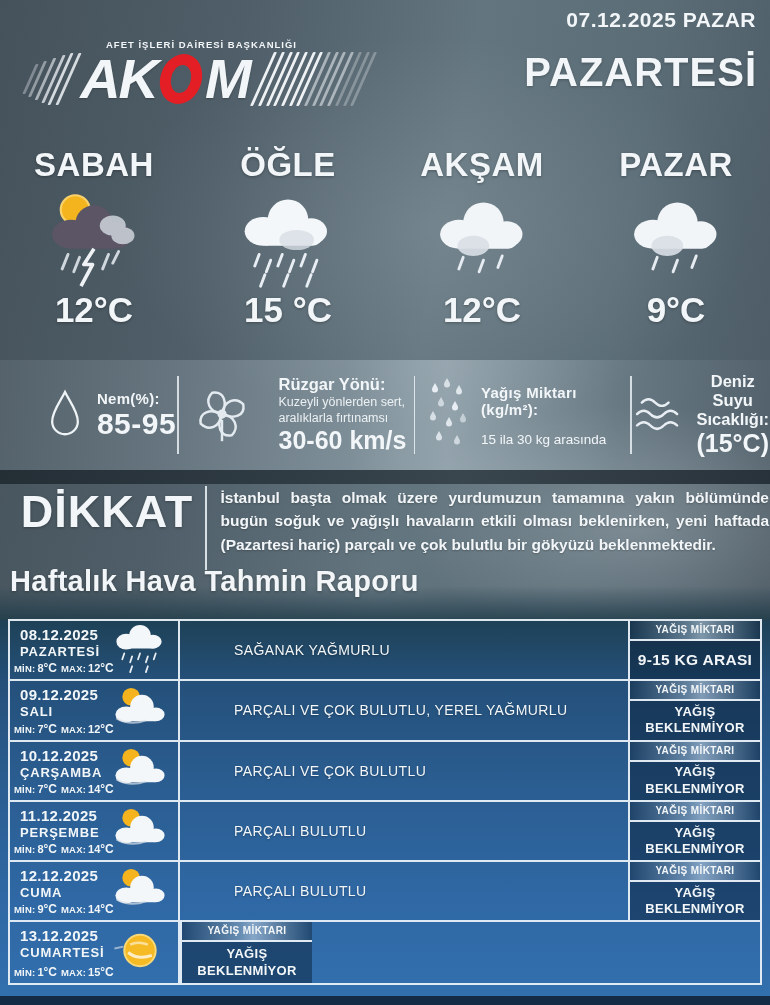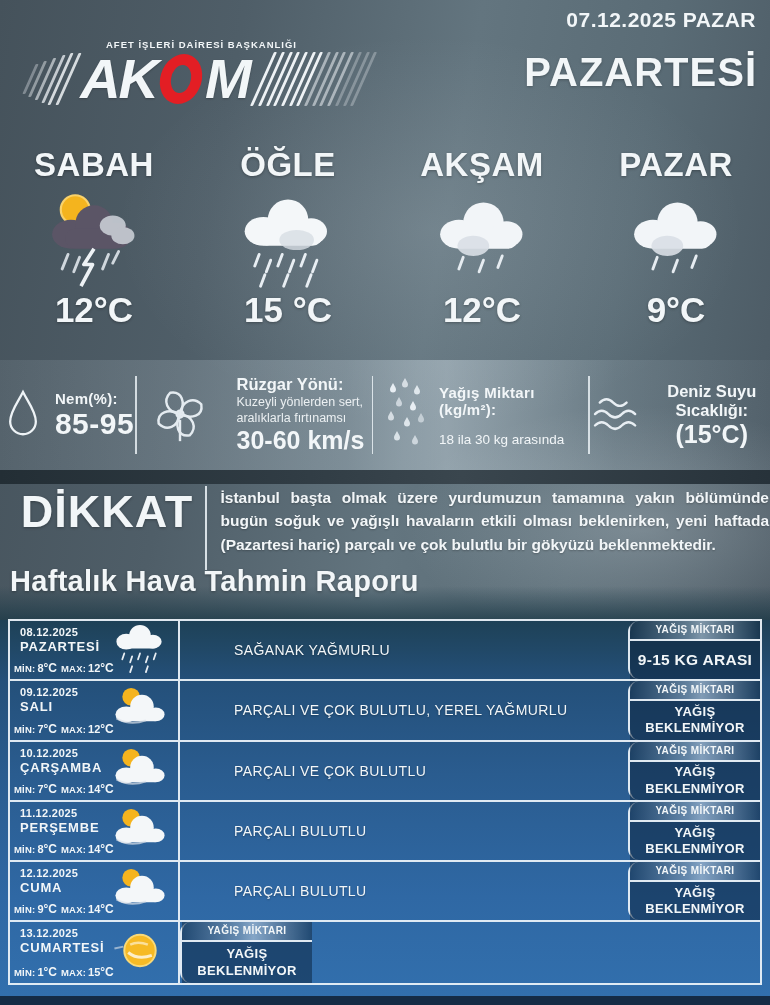--- a/index.html
+++ b/index.html
@@ -40,21 +40,21 @@
   
   .forecast-row{position:absolute;top:146px;left:14px;right:14px;display:flex;justify-content:space-between;}
   .fcol{width:160px;display:flex;flex-direction:column;align-items:center;}
   .fperiod{font-size:33px;font-weight:800;letter-spacing:.5px;text-shadow:0 1px 3px rgba(0,0,0,.3);}
   .ficon{width:122px;height:104px;margin-top:4px;}
   .ficon svg{width:100%;height:100%;}
   .ftemp{font-size:35px;font-weight:800;margin-top:-2px;text-shadow:0 1px 3px rgba(0,0,0,.3);}
   
   .band{position:absolute;left:0;top:360px;width:770px;height:110px;display:flex;align-items:stretch;}
   .bcell{display:flex;align-items:center;}
-  .bc1{width:135px;justify-content:center;gap:10px;}
+  .bc1{width:135px;justify-content:center;gap:10px;margin-left:42px;}
   .bc2{width:223px;padding-left:12px;gap:26px;}
   .bc3{width:205px;padding-left:10px;gap:8px;}
   .bc4{flex:1;justify-content:center;gap:10px;}
   .bdiv{width:1.5px;background:rgba(240,246,250,.8);margin:16px 0;}
   .bicon svg{display:block;}
   .blabel{font-size:15px;font-weight:700;letter-spacing:.3px;}
   .blabel2{font-size:16.5px;font-weight:700;}
   .bdesc{font-size:12.5px;font-weight:400;opacity:.95;line-height:1.3;}
   .bbig{font-size:30px;font-weight:700;letter-spacing:.5px;}
   .bbig2{font-size:25px;font-weight:700;}
@@ -69,31 +69,31 @@
   
   .week-title{position:absolute;left:10px;top:565px;font-size:29px;font-weight:700;
       letter-spacing:.3px;text-shadow:0 1px 3px rgba(0,0,0,.3);}
   
   .wtable{position:absolute;left:8px;top:619px;width:754px;height:366px;
       border:2px solid rgba(234,241,248,.95);box-sizing:border-box;}
   .trow{display:flex;height:60.3px;border-bottom:2px solid rgba(234,241,248,.95);box-sizing:border-box;}
   .trow:last-child{border-bottom:none;}
   .tc-left{position:relative;width:170px;box-sizing:border-box;border-right:2px solid rgba(234,241,248,.95);
       padding:5px 0 0 10px;}
-  .tdate{font-size:11px;font-weight:700;letter-spacing:.3px;}
+  .tdate{font-size:15px;font-weight:700;letter-spacing:.3px;}
   .tday{font-size:13px;font-weight:700;letter-spacing:.8px;margin-top:1px;}
   .tminmax{position:absolute;left:4px;bottom:3px;font-weight:700;white-space:nowrap;}
   .mm-l{font-size:9.5px;letter-spacing:.2px;}
   .mm-v{font-size:11px;margin-left:2px;}
   .mm-d{font-size:12px;font-weight:800;margin-right:4px;}
   .ticon{position:absolute;right:0px;top:1px;width:76px;height:57px;}
   .ticon svg{width:100%;height:100%;}
   .tc-cond{flex:1;display:flex;align-items:center;padding-left:54px;font-size:14px;font-weight:400;
       letter-spacing:.4px;text-shadow:0 1px 2px rgba(0,0,0,.3);}
-  .tc-precip{width:132px;display:flex;flex-direction:column;border-left:2px solid rgba(234,241,248,.95);box-sizing:border-box;border-radius:11px;}
+  .tc-precip{width:132px;display:flex;flex-direction:column;border-left:2px solid rgba(234,241,248,.95);box-sizing:border-box;}
   .tp-head{height:18px;line-height:18px;text-align:center;font-size:10px;font-weight:800;letter-spacing:.4px;
       border-bottom:2px solid rgba(234,241,248,.95);
       background:linear-gradient(90deg,rgba(20,45,70,.55) 0%,rgba(150,170,188,.55) 45%,rgba(190,205,220,.6) 55%,rgba(20,45,70,.55) 100%);}
   .tp-val{flex:1;display:flex;align-items:center;justify-content:center;text-align:center;
       font-size:13px;font-weight:800;line-height:1.25;letter-spacing:.3px;background:rgba(10,32,56,.5);padding:0 6px;}
   .tp-big{font-size:15.5px;}
 </style>
 </head>
 <body>
 
@@ -277,21 +277,21 @@
               <use href="#rd" x="8" y="36" opacity="0.8"></use>
               <use href="#rd" x="24" y="42" opacity="0.9"></use>
               <use href="#rd" x="38" y="38" opacity="0.6"></use>
               <use href="#rd" x="14" y="56" opacity="0.85"></use>
               <use href="#rd" x="32" y="60" opacity="0.7"></use>
             </g>
           </svg>
         </span>
       <div>
         <div class="blabel">Yağış Miktarı (kg/m²):</div>
-        <div class="bmid">18 ila 30 kg  arasında</div>
+        <div class="bmid">15 ila 30 kg  arasında</div>
       </div>
     </div>
     <div class="bdiv"></div>
     <div class="bcell bc4">
       <span class="bicon">
           <svg width="54" height="44" viewBox="0 0 56 46">
             <g fill="none" stroke="#e8eef3" stroke-width="2.5" stroke-linecap="round">
               <path d="M10 10 q7 -7 14 0 t14 0"></path>
               <path d="M5 22 q7 -7 14 0 t14 0 t14 0"></path>
               <path d="M5 34 q7 -7 14 0 t14 0 t14 0"></path>

